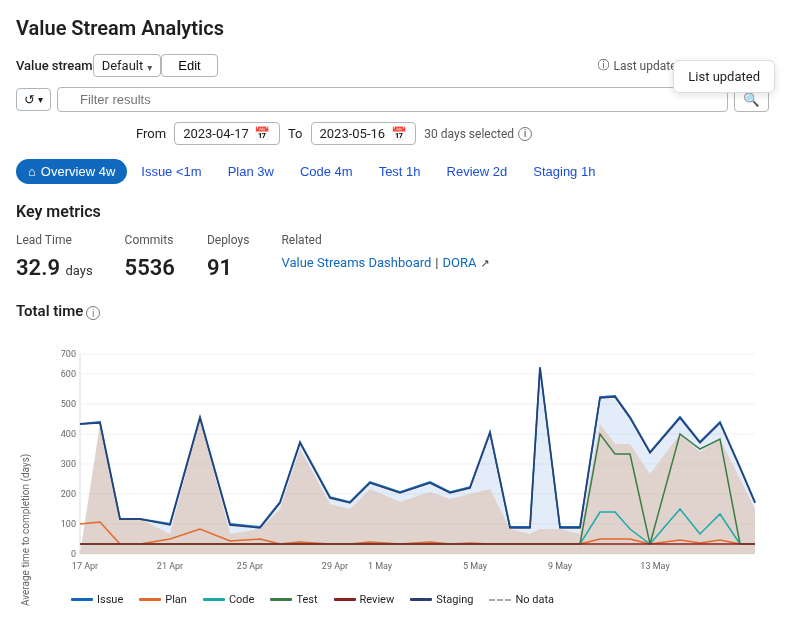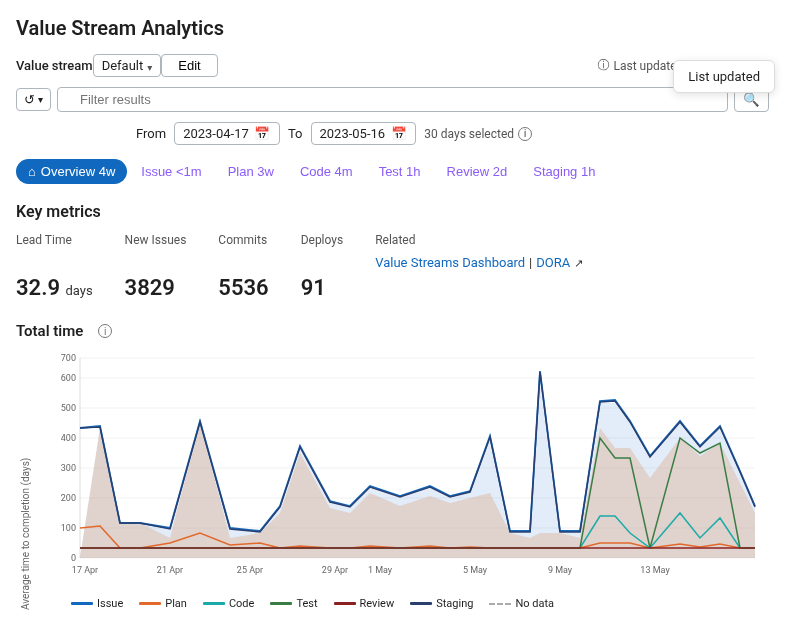--- a/index.html
+++ b/index.html
@@ -20,34 +20,34 @@
     .search-icon-btn { border: 1px solid #adb5bd; border-radius: 4px; padding: 4px 8px; cursor: pointer; background: #fff; }
 
     .date-row { display: flex; align-items: center; gap: 8px; margin-bottom: 14px; padding-left: 120px; }
     .date-label { font-size: 13px; }
     .date-input { display: flex; border: 1px solid #adb5bd; border-radius: 4px; padding: 3px 8px; font-size: 13px; gap: 6px; }
     .days-badge { font-size: 12px; color: #555; display: flex; align-items: flex-start; gap: 4px; }
 
     .stage-tabs { display: flex; align-items: center; gap: 2px; margin-bottom: 18px; }
     .stage-tab { padding: 5px 12px; border-radius: 20px; font-size: 13px; cursor: pointer; border: none; background: none; }
     .stage-tab.active { background: #1068bf; color: #fff; display: flex; align-items: center; gap: 5px; }
-    .stage-tab:not(.active) { color: #8b5cf6; }
+    .stage-tab:not(.active) { color: #1d4ed8; }
 
     .section-title { font-size: 16px; font-weight: 600; margin-bottom: 12px; }
 
     .metrics-row { display: flex; align-items: flex-start; gap: 32px; margin-bottom: 22px; }
     .metric { display: flex; flex-direction: column; }
     .metric-label { font-size: 12px; color: #555; margin-bottom: 8px; }
-    .metric-value { font-size: 22px; font-weight: 600; margin-top: 20px; }
+    .metric-value { font-size: 22px; font-weight: 600; }
     .metric-unit { font-size: 13px; font-weight: 400; color: #333; }
     .metric-links { display: flex; align-items: flex-end; gap: 4px; font-size: 13px; }
     .metric-links a { color: #1068bf; text-decoration: none; }
     .metric-links span { color: #333; }
 
-    .total-time-header { display: flex; align-items: center; gap: 15px; margin-bottom: 8px; }
+    .total-time-header { display: flex; align-items: flex-end; gap: 3px; margin-bottom: 24px; }
     .total-time-title { font-size: 15px; font-weight: 600; }
     .info-icon { width: 14px; height: 14px; border-radius: 50%; border: 1.5px solid #777; display: inline-flex; align-items: center; justify-content: center; font-size: 10px; color: #777; cursor: pointer; }
 
     .legend { display: flex; align-items: center; gap: 16px; margin-top: 6px; padding-left: 40px; flex-wrap: wrap; }
     .legend-item { display: flex; align-items: center; gap: 4px; font-size: 11px; }
     .legend-line { width: 22px; height: 2.5px; border-radius: 1px; }
     .legend-dashed { width: 22px; height: 2px; border-top: 2px dashed #aaa; }
 
     .notification { position: fixed; top: 60px; right: 10px; background: #fff; border: 1px solid #ddd; border-radius: 6px; padding: 8px 14px; font-size: 13px; box-shadow: 0 2px 8px rgba(0,0,0,0.12); }
 
@@ -111,24 +111,20 @@
   <button class="stage-tab">Review 2d</button>
   <button class="stage-tab">Staging 1h</button>
 </div>
 
 <div class="section-title">Key metrics</div>
 
 <div class="metrics-row">
   <div class="metric">
     <span class="metric-label">Lead Time</span>
     <span class="metric-value">32.9 <span class="metric-unit">days</span></span>
-  </div>
-  <div class="metric">
-    <span class="metric-label">New Issues</span>
-    <span class="metric-value">3829</span>
   </div>
   <div class="metric">
     <span class="metric-label">Commits</span>
     <span class="metric-value">5536</span>
   </div>
   <div class="metric">
     <span class="metric-label">Deploys</span>
     <span class="metric-value">91</span>
   </div>
   <div class="metric">

